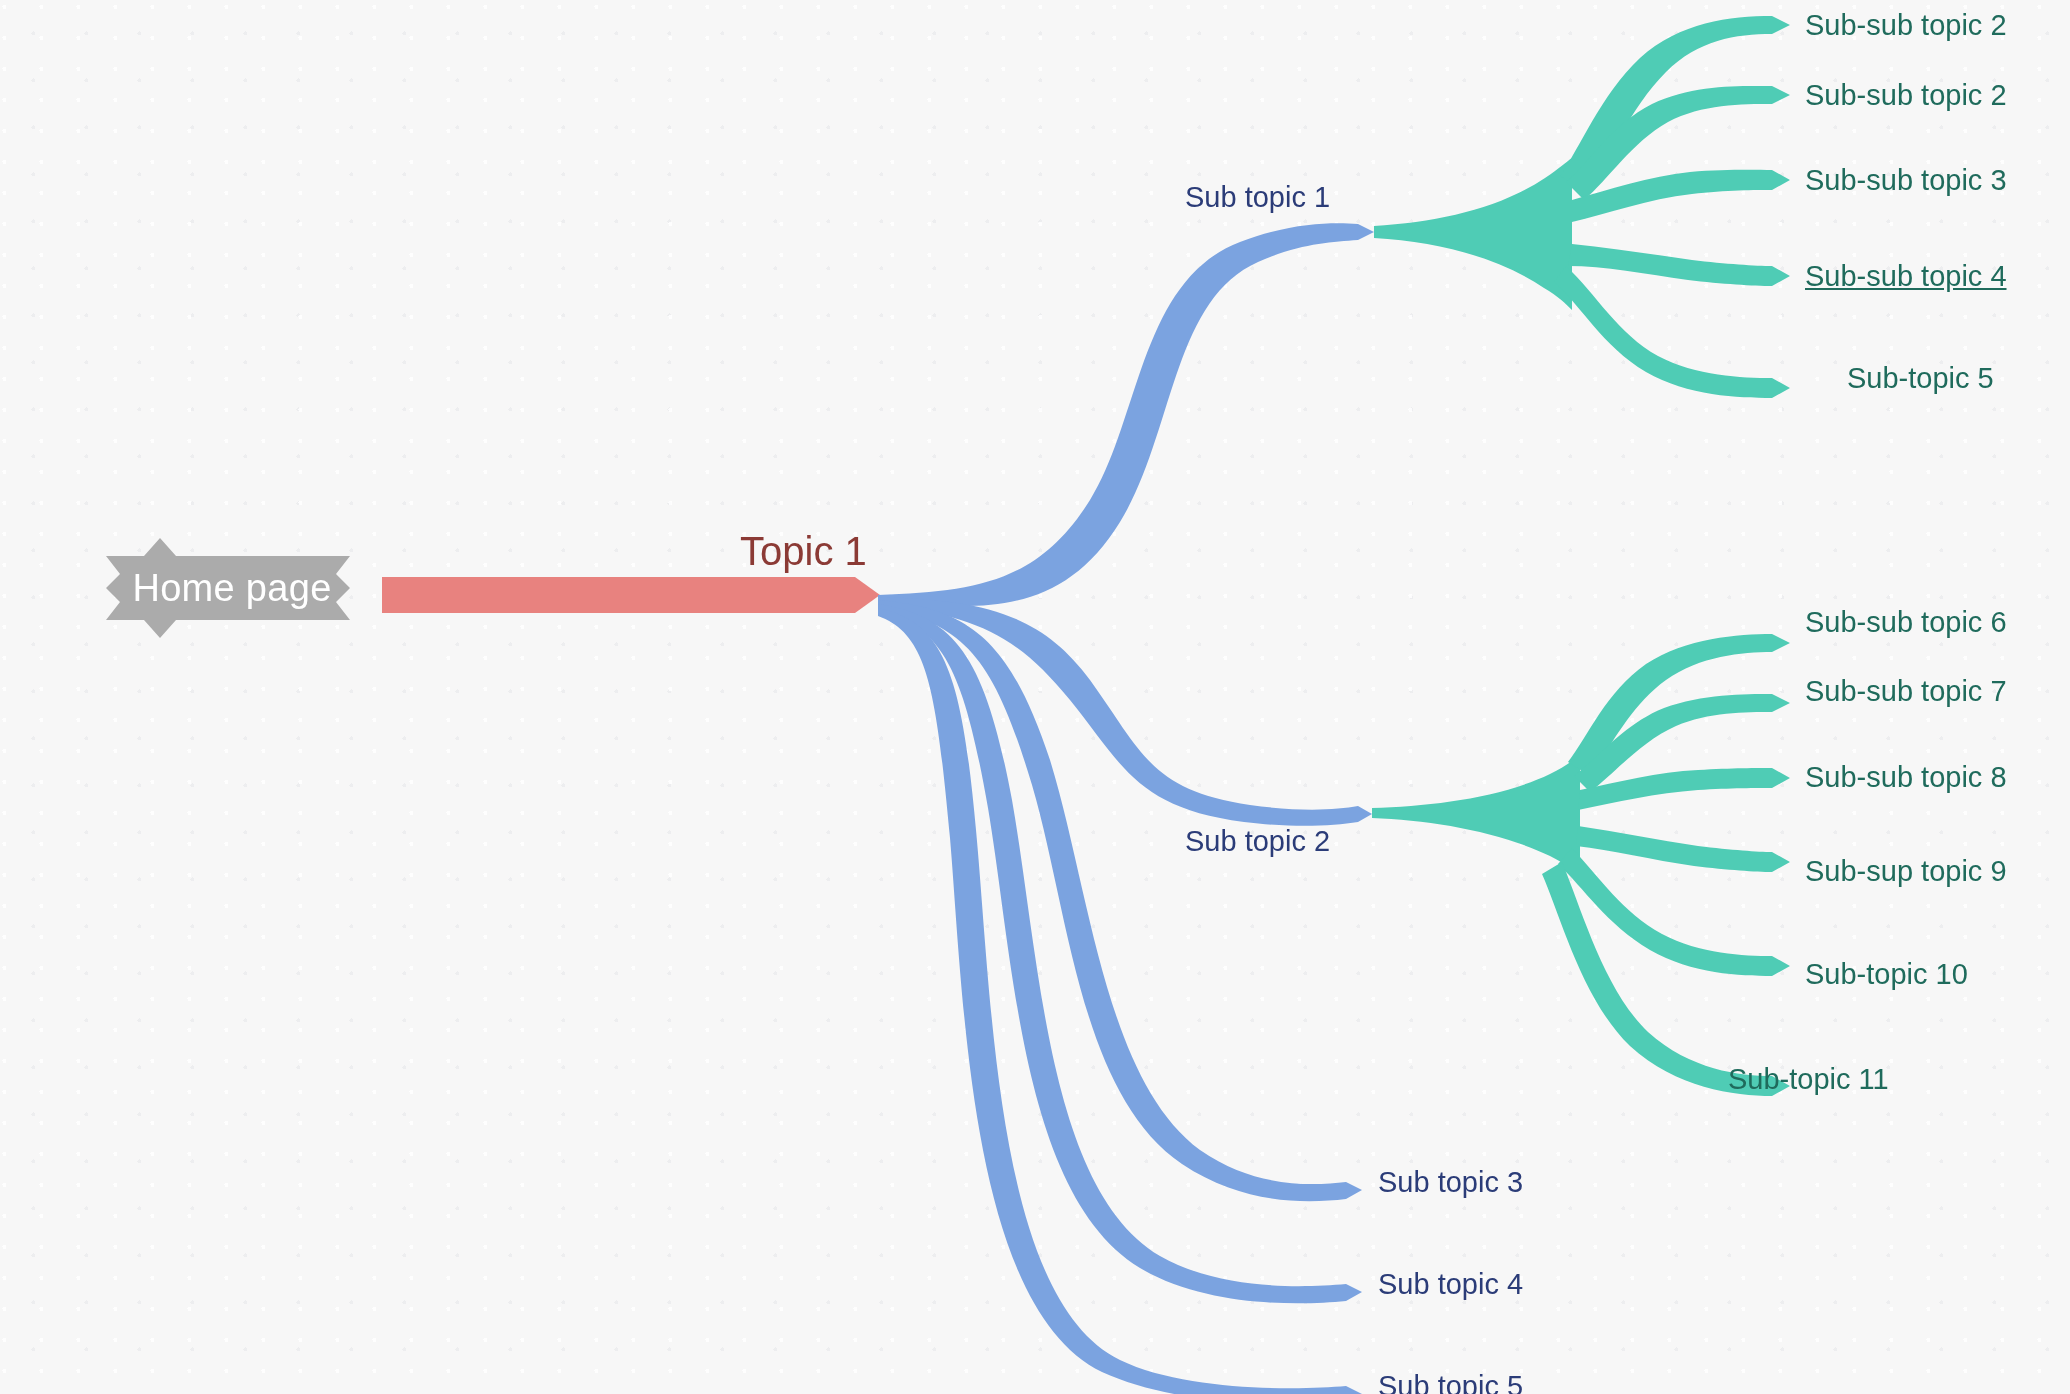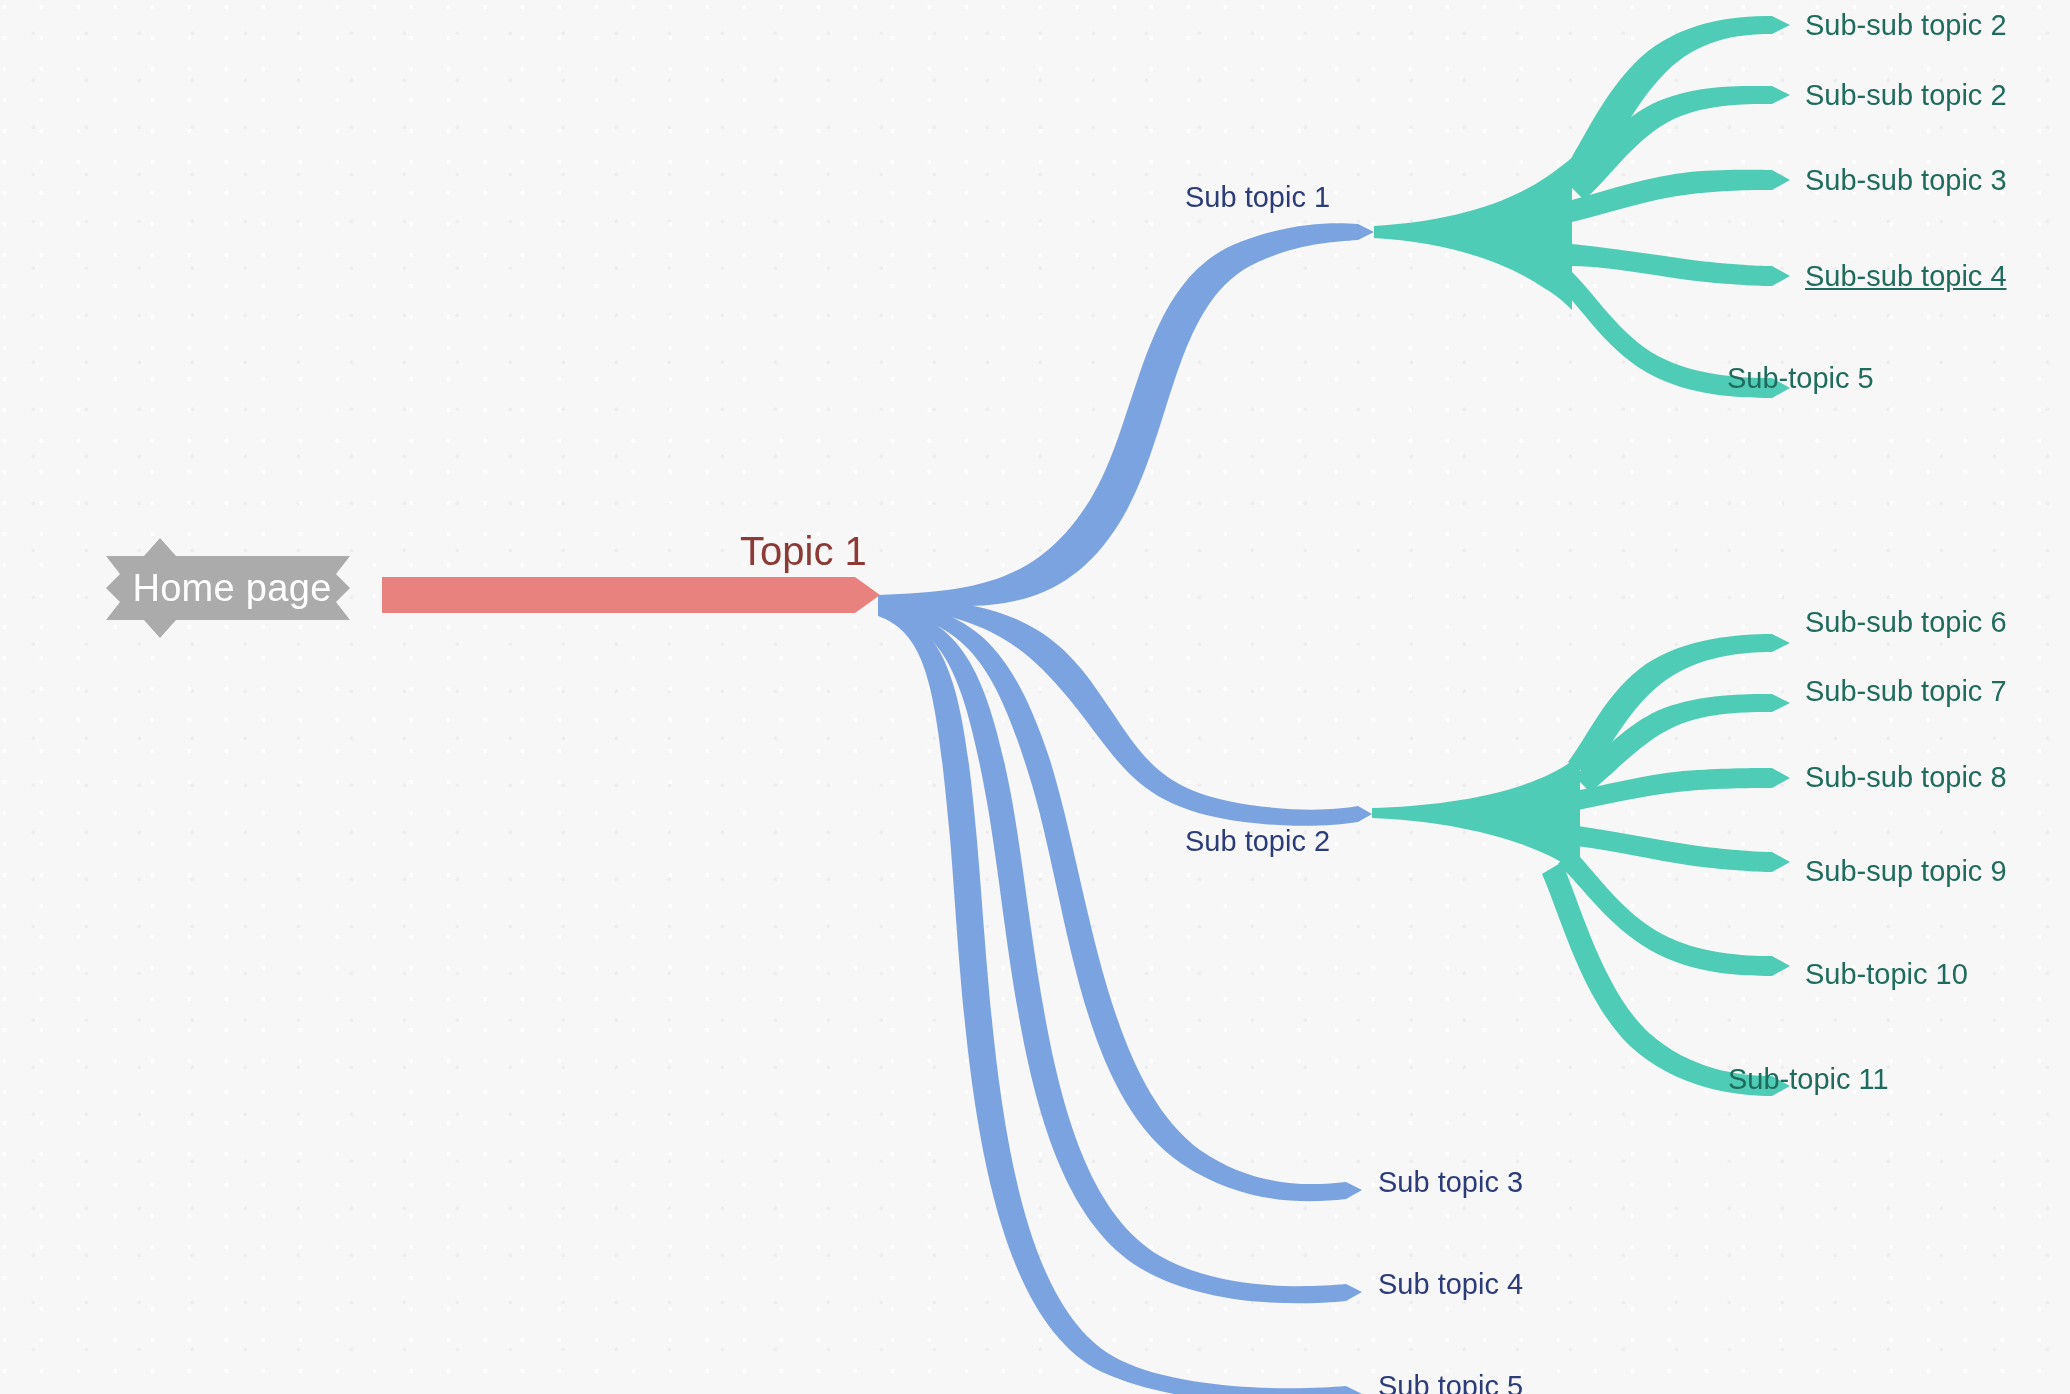--- a/index.html
+++ b/index.html
@@ -280,21 +280,21 @@
   <div class="node-label lbl-blue" style="left:1185px; top:183px;">Sub topic 1</div>
   <div class="node-label lbl-blue" style="left:1185px; top:827px;">Sub topic 2</div>
   <div class="node-label lbl-blue" style="left:1378px; top:1168px;text-align:right;">Sub topic 3</div>
   <div class="node-label lbl-blue" style="left:1378px; top:1270px;">Sub topic 4</div>
   <div class="node-label lbl-blue" style="left:1378px; top:1372px;">Sub topic 5</div>
 
   <div class="node-label lbl-green" style="left:1805px; top:11px;">Sub-sub topic 2</div>
   <div class="node-label lbl-green" style="left:1805px; top:81px;">Sub-sub topic 2</div>
   <div class="node-label lbl-green" style="left:1805px; top:166px;">Sub-sub topic 3</div>
   <div class="node-label lbl-green" style="left:1805px; top:262px;text-decoration:underline;">Sub-sub topic 4</div>
-  <div class="node-label lbl-green" style="left:1727px; top:364px;">Sub-topic 5</div>
+  <div class="node-label lbl-green" style="left:1847px; top:364px;">Sub-topic 5</div>
 
   <div class="node-label lbl-green" style="left:1805px; top:608px;">Sub-sub topic 6</div>
   <div class="node-label lbl-green" style="left:1805px; top:677px;">Sub-sub topic 7</div>
   <div class="node-label lbl-green" style="left:1805px; top:763px;">Sub-sub topic 8</div>
   <div class="node-label lbl-green" style="left:1805px; top:857px;">Sub-sup topic 9</div>
   <div class="node-label lbl-green" style="left:1805px; top:960px;">Sub-topic 10</div>
   <div class="node-label lbl-green" style="left:1728px; top:1065px;">Sub-topic 11</div>
 
 </div>
 

